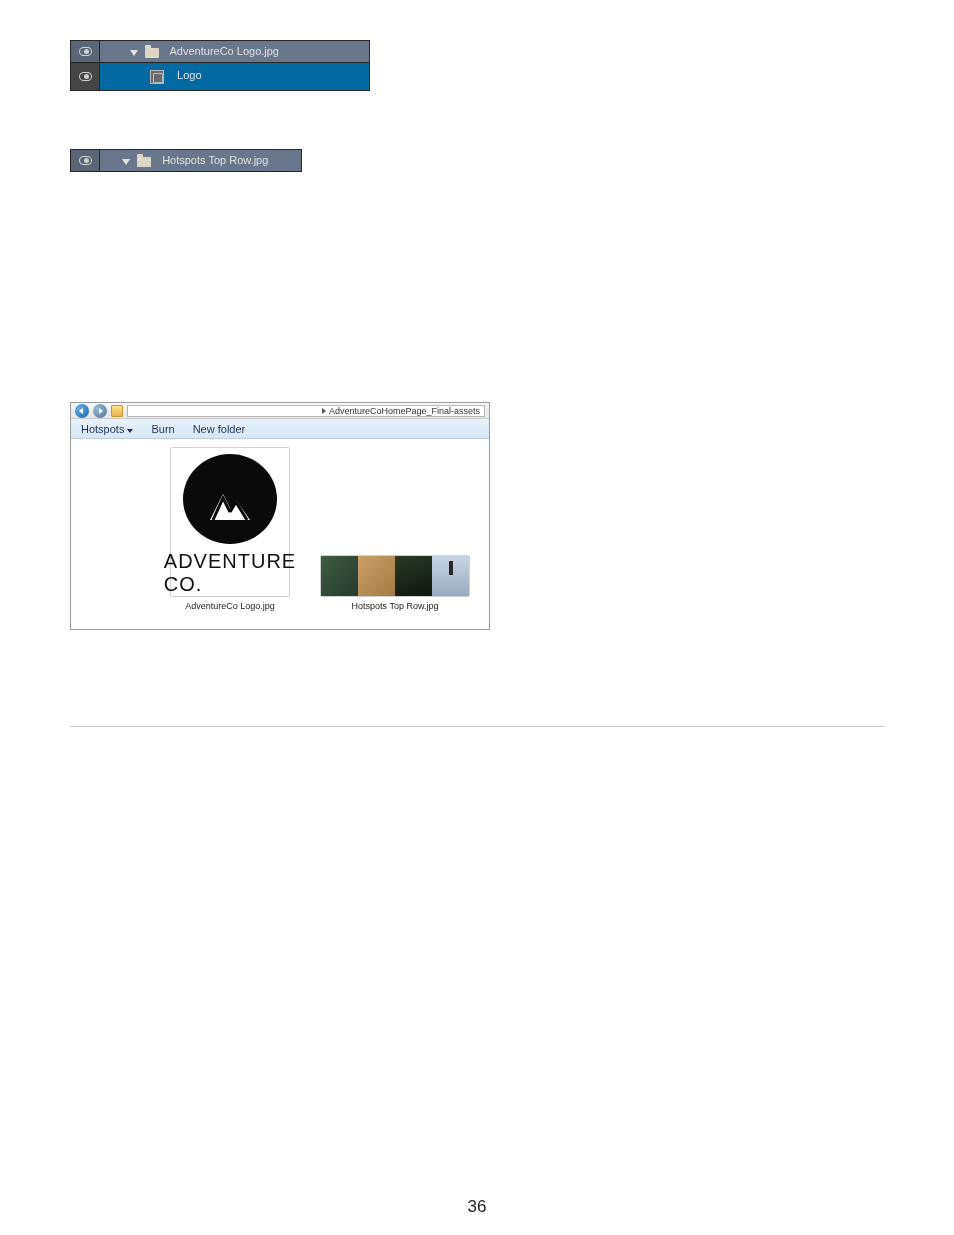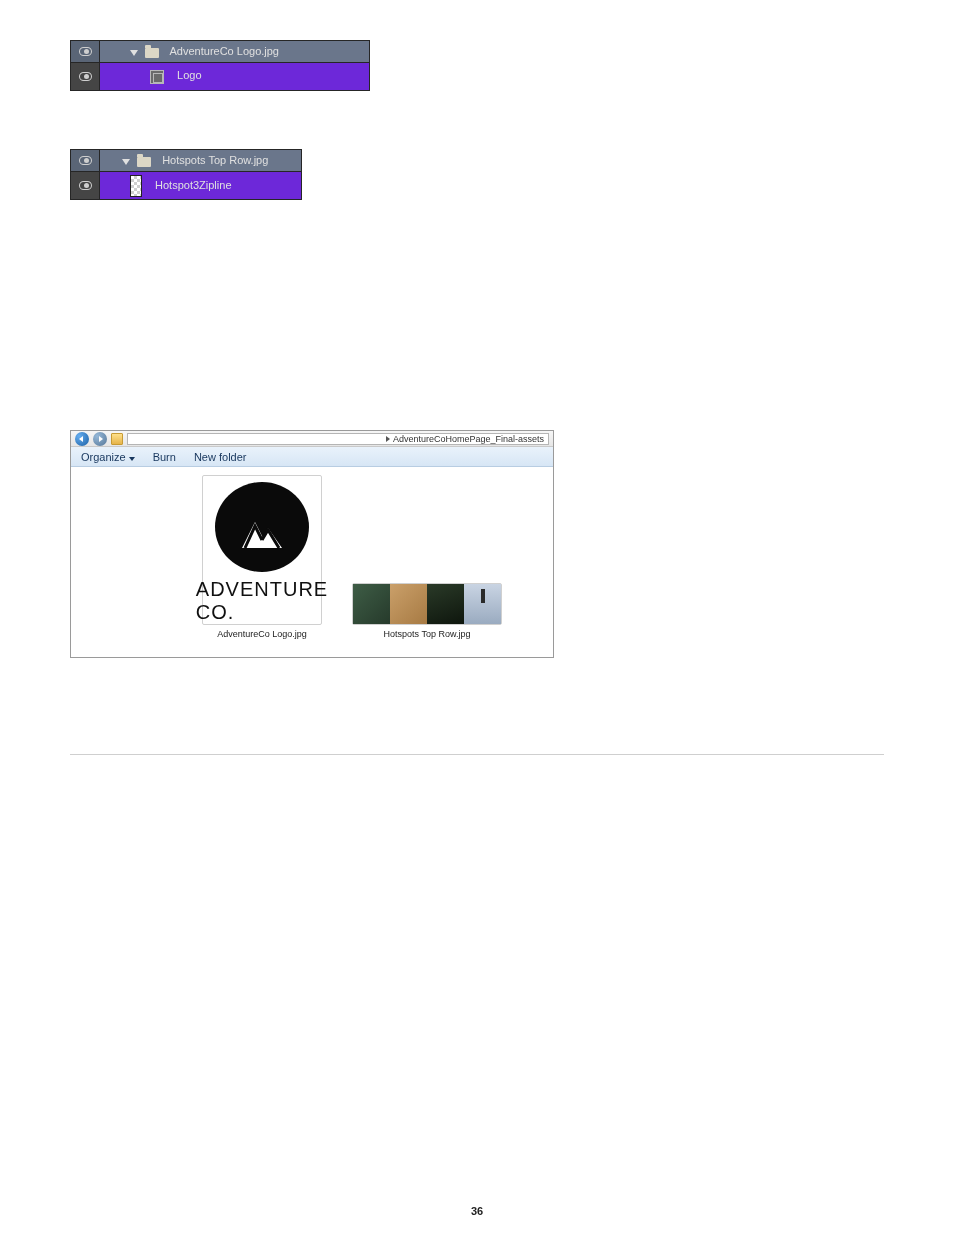--- a/index.html
+++ b/index.html
@@ -25,21 +25,21 @@
     width: 29px;
     background: #454545;
     text-align: center;
     vertical-align: middle;
   }
   .row td { height: 28px; }
   .row.header td { height: 22px; }
   .row.header .vis-col { background: #5a6576; }
   .row.header .name-col { background: #6a768b; }
   .name-col {
-    background: #6d28d9;
+    background: #0369a1;
     vertical-align: middle;
     padding-left: 10px;
   }
   .panel1 .name-col { width: 270px; }
   .panel2 .name-col { width: 202px; }
 
   .eye-icon {
     display: inline-block;
     width: 13px; height: 9px;
     border: 1px solid #cfcfcf;
@@ -121,21 +121,21 @@
     background-color: #ffffff;
     border: 1px solid #222;
     vertical-align: middle;
     margin-right: 10px;
   }
   .indent1 { padding-left: 30px !important; }
   .indent2 { padding-left: 50px !important; }
 
   
   .explorer {
-    width: 484px;
+    width: 420px;
     border: 1px solid #9a9a9a;
     background: #ffffff;
     font-size: 11px;
     color: #333;
   }
   .explorer .titlebar {
     height: 16px;
     background: linear-gradient(#f6f6f6, #e6e6e6);
     display: flex;
     align-items: center;
@@ -265,22 +265,22 @@
     height: 1px;
     background: #cfcfcf;
     margin-top: 96px;
   }
 
   .page-number {
     position: absolute;
     bottom: 18px;
     left: 0; right: 0;
     text-align: center;
-    font-size: 11px;
-    font-weight: bold;
+    font-size: 17px;
+    font-weight: normal;
     color: #222;
   }
 </style>
 </head>
 <body>
 
 <table class="layers-panel panel1">
   <tbody>
       <tr class="row header">
     <td class="vis-col"><span class="eye-icon"></span></td>
@@ -305,44 +305,37 @@
 <table class="layers-panel panel2">
   <tbody>
       <tr class="row header">
     <td class="vis-col"><span class="eye-icon"></span></td>
     <td class="name-col" style="padding-left:22px;">
       <span class="disclosure-triangle"></span>
       <span class="folder-glyph"></span>
       <span>Hotspots Top Row.jpg</span>
     </td>
   </tr>
-  <tr class="row">
-    <td class="vis-col"><span class="eye-icon"></span></td>
-    <td class="name-col indent1">
-      <span class="checker-thumb"></span>
-      <span>Hotspot3Zipline</span>
-    </td>
-  </tr>
 </tbody>
   </table>
 
 <div class="figure-gap-2"></div>
 
 <div class="explorer">
   <div class="titlebar">
     <span class="nav-circle back"></span>
     <span class="nav-circle fwd"></span>
     <span style="width:12px;height:12px;background:linear-gradient(#ffe08a,#e6b44a);border:1px solid #c79b34;border-radius:1px;"></span>
     <div class="breadcrumb-bar">
       <span class="sep"></span>
       <span>AdventureCoHomePage_Final-assets</span>
     </div>
   </div>
   <div class="toolbar">
-    <span class="dd">Organize</span>
+    <span class="dd">Hotspots</span>
     <span>Burn</span>
     <span>New folder</span>
   </div>
   <div class="content">
 
     <div class="file-item">
       <div class="thumb-frame logo-thumb">
         <div class="logo-circle">
           <svg viewBox="0 0 94 94" width="94" height="94">
             <polygon points="27,66 40,40 48,56 53,46 67,66" fill="#ffffff"></polygon>

